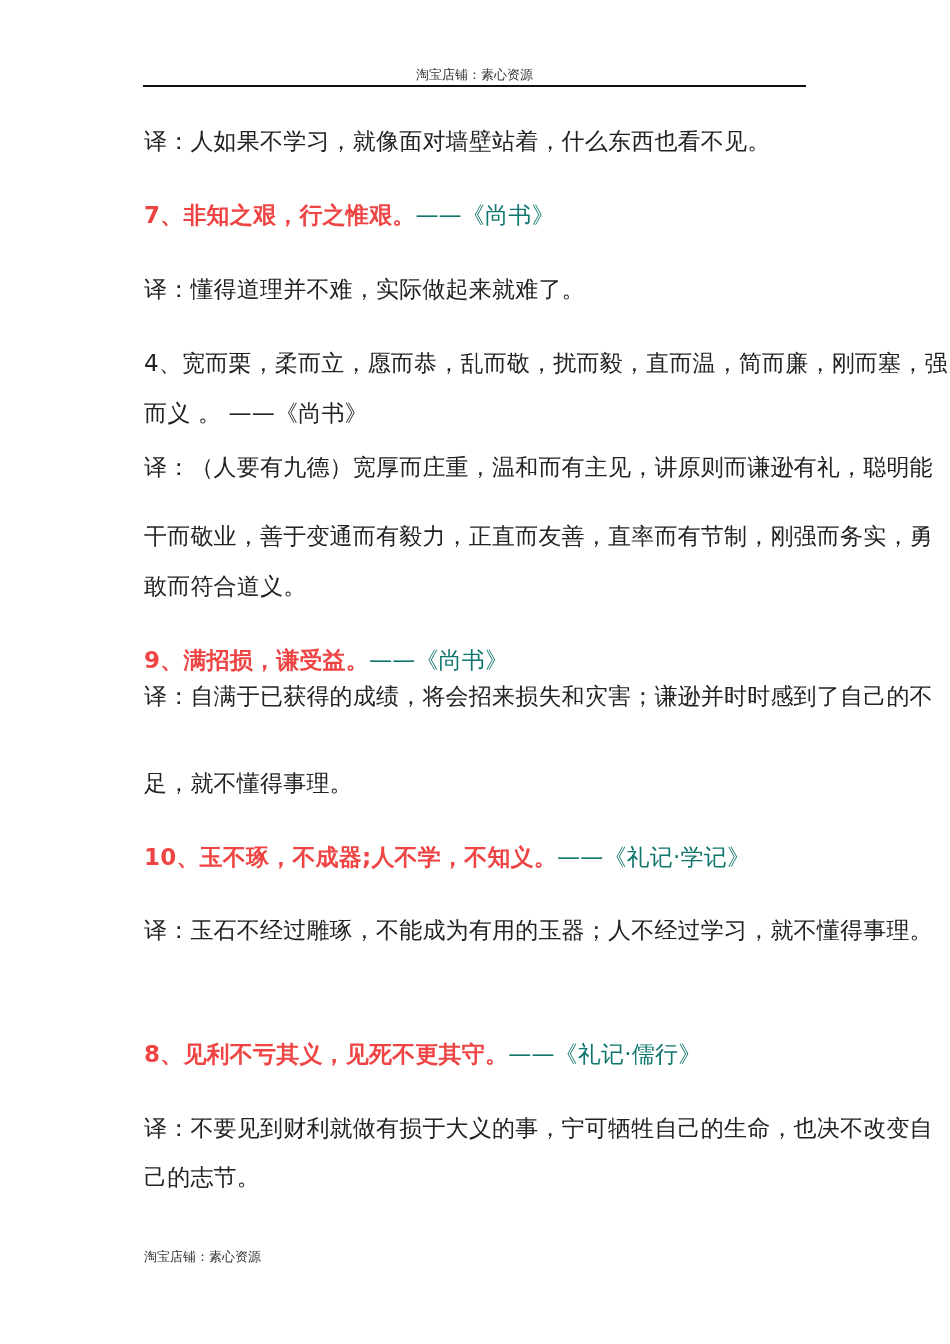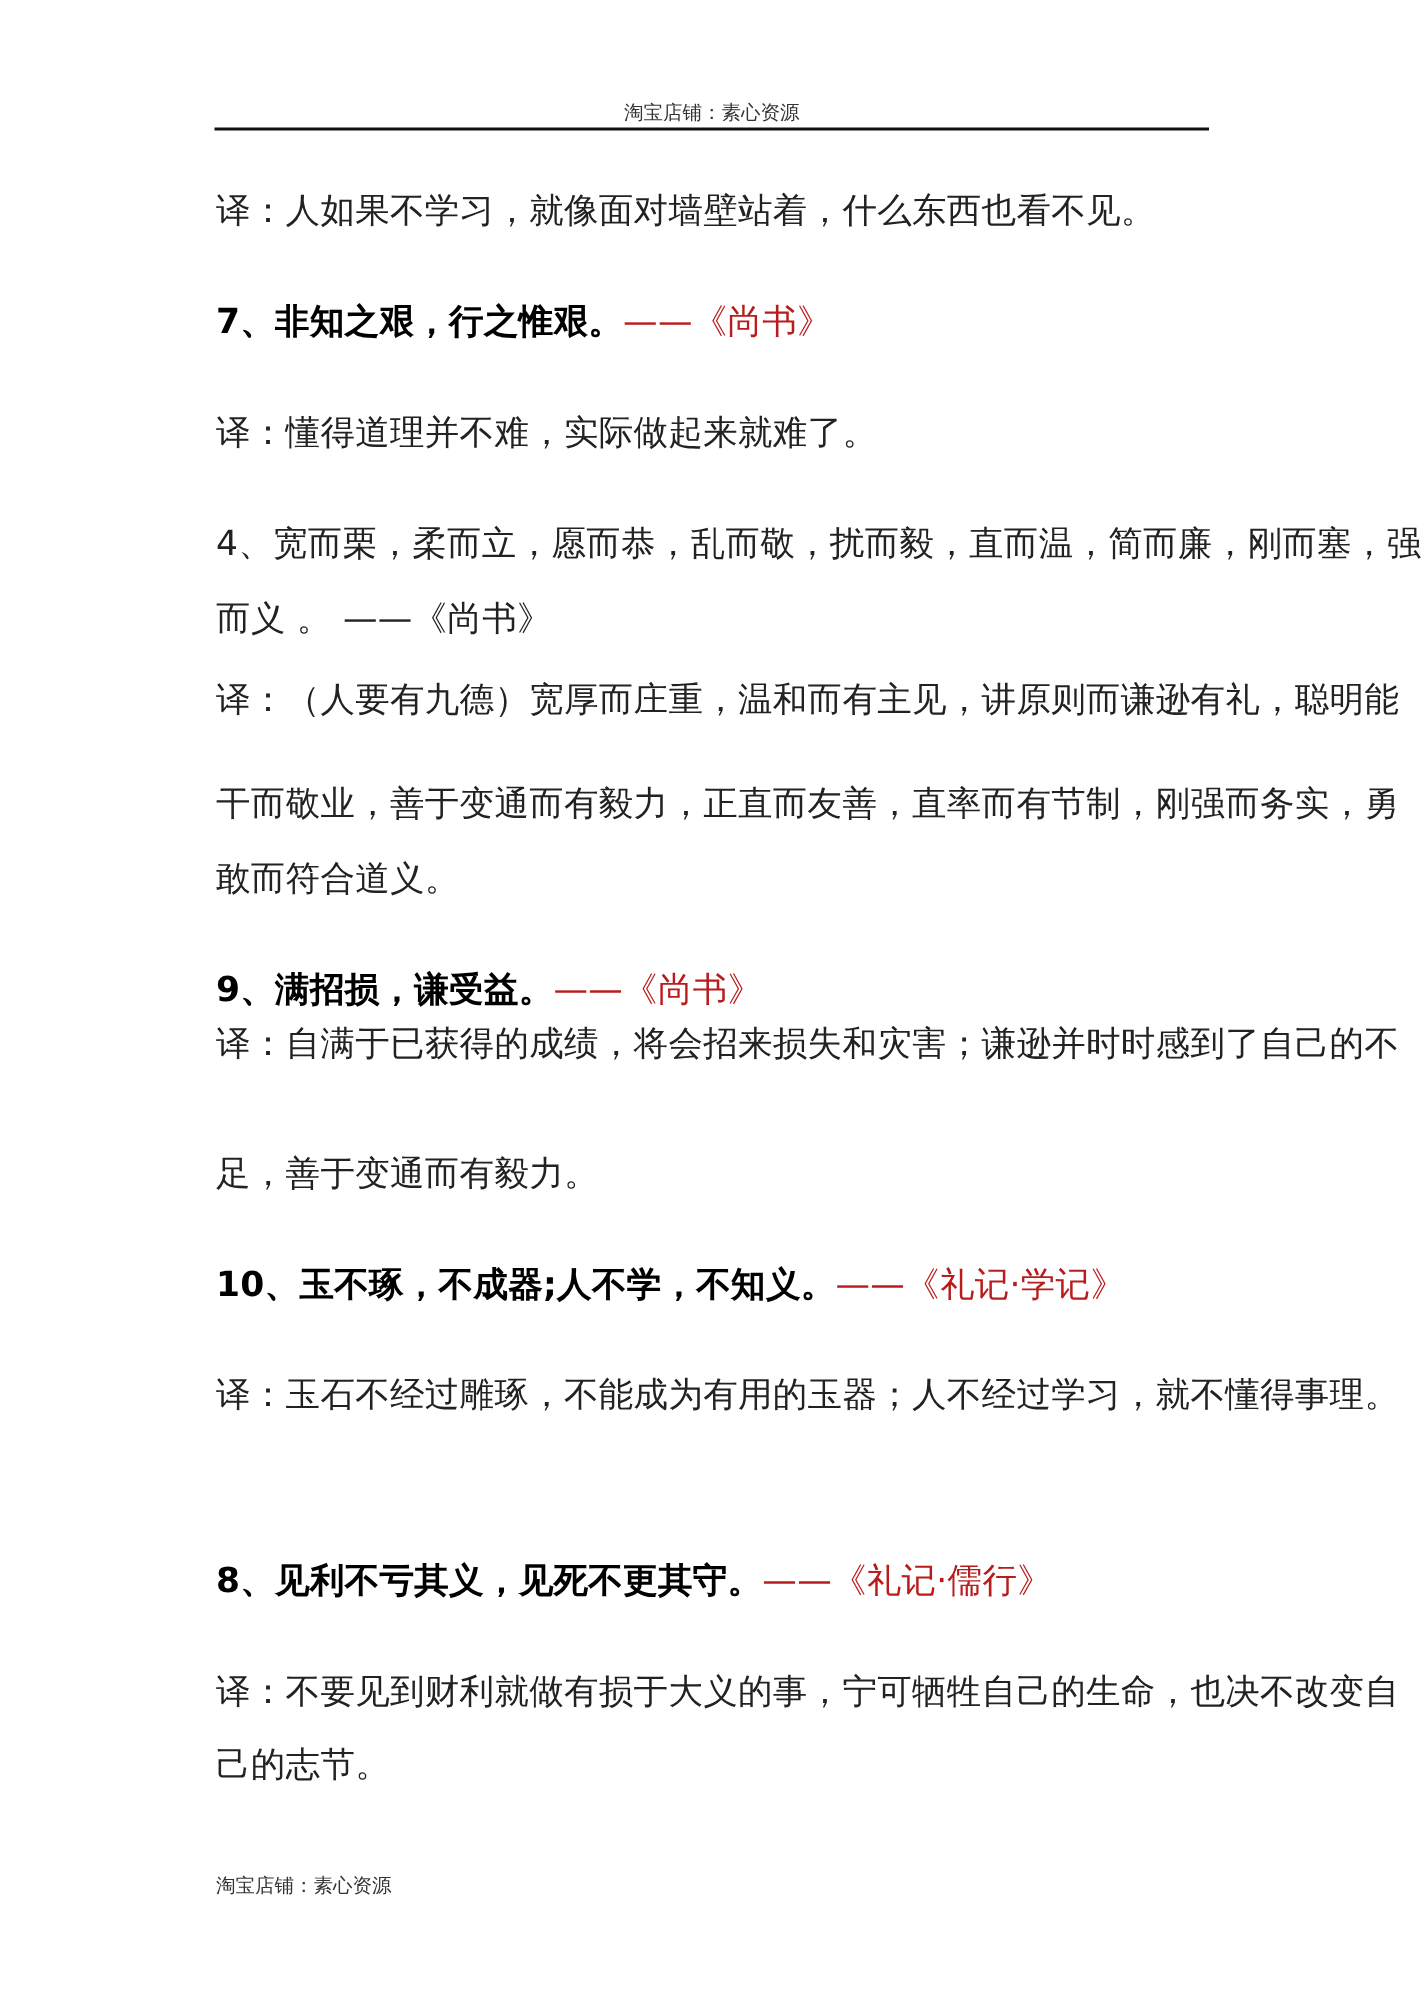--- a/index.html
+++ b/index.html
@@ -1,21 +1,21 @@
 <!DOCTYPE html>
 <html><head>
 <meta charset="utf-8">
 <style>
   html, body { margin: 0; padding: 0; background: #ffffff; }
   body { width: 950px; height: 1344px; position: relative; overflow: hidden; font-family: "DejaVu Sans", "Liberation Sans", sans-serif; color: #222; }
   .header { position: absolute; left: 143px; top: 66px; width: 663px; text-align: center; font-family: "DejaVu Serif", "Liberation Serif", serif; font-size: 13px; color: #333; }
   .header-rule { position: absolute; left: 143px; top: 85px; width: 663px; height: 2px; background: #111; }
   .line { position: absolute; left: 144px; font-size: 23px; line-height: 24px; white-space: nowrap; color: #222; letter-spacing: 0.2px; }
-  .bold { font-weight: bold; color: #000000; }
-  .src { font-weight: normal; color: #b91c1c; }
+  .bold { font-weight: bold; color: #ef4444; }
+  .src { font-weight: normal; color: #0f766e; }
   .footer { position: absolute; left: 144px; top: 1248px; font-family: "DejaVu Serif", "Liberation Serif", serif; font-size: 13px; color: #333; }
 </style>
 </head>
 <body>
 
 <div class="header">淘宝店铺：素心资源</div>
 <div class="header-rule"></div>
 
 <div class="line" style="top:129px">译：人如果不学习，就像面对墙壁站着，什么东西也看不见。</div>
 
@@ -23,21 +23,21 @@
 <div class="line" style="top:277px">译：懂得道理并不难，实际做起来就难了。</div>
 
 <div class="line" style="top:351px">4、宽而栗，柔而立，愿而恭，乱而敬，扰而毅，直而温，简而廉，刚而塞，强</div>
 <div class="line" style="top:401px">而义 。 ——《尚书》</div>
 <div class="line" style="top:455px">译：（人要有九德）宽厚而庄重，温和而有主见，讲原则而谦逊有礼，聪明能</div>
 <div class="line" style="top:524px">干而敬业，善于变通而有毅力，正直而友善，直率而有节制，刚强而务实，勇</div>
 <div class="line" style="top:574px">敢而符合道义。</div>
 
 <div class="line" style="top:648px"><span class="bold">9、满招损，谦受益。</span><span class="src">——《尚书》</span></div>
 <div class="line" style="top:684px">译：自满于已获得的成绩，将会招来损失和灾害；谦逊并时时感到了自己的不</div>
-<div class="line" style="top:771px">足，善于变通而有毅力。</div>
+<div class="line" style="top:771px">足，就不懂得事理。</div>
 
 <div class="line" style="top:845px"><span class="bold">10、玉不琢，不成器;人不学，不知义。</span><span class="src">——《礼记·学记》</span></div>
 <div class="line" style="top:918px">译：玉石不经过雕琢，不能成为有用的玉器；人不经过学习，就不懂得事理。</div>
 
 <div class="line" style="top:1042px"><span class="bold">8、见利不亏其义，见死不更其守。</span><span class="src">——《礼记·儒行》</span></div>
 <div class="line" style="top:1116px">译：不要见到财利就做有损于大义的事，宁可牺牲自己的生命，也决不改变自</div>
 <div class="line" style="top:1165px">己的志节。</div>
 
 <div class="footer">淘宝店铺：素心资源</div>
 

